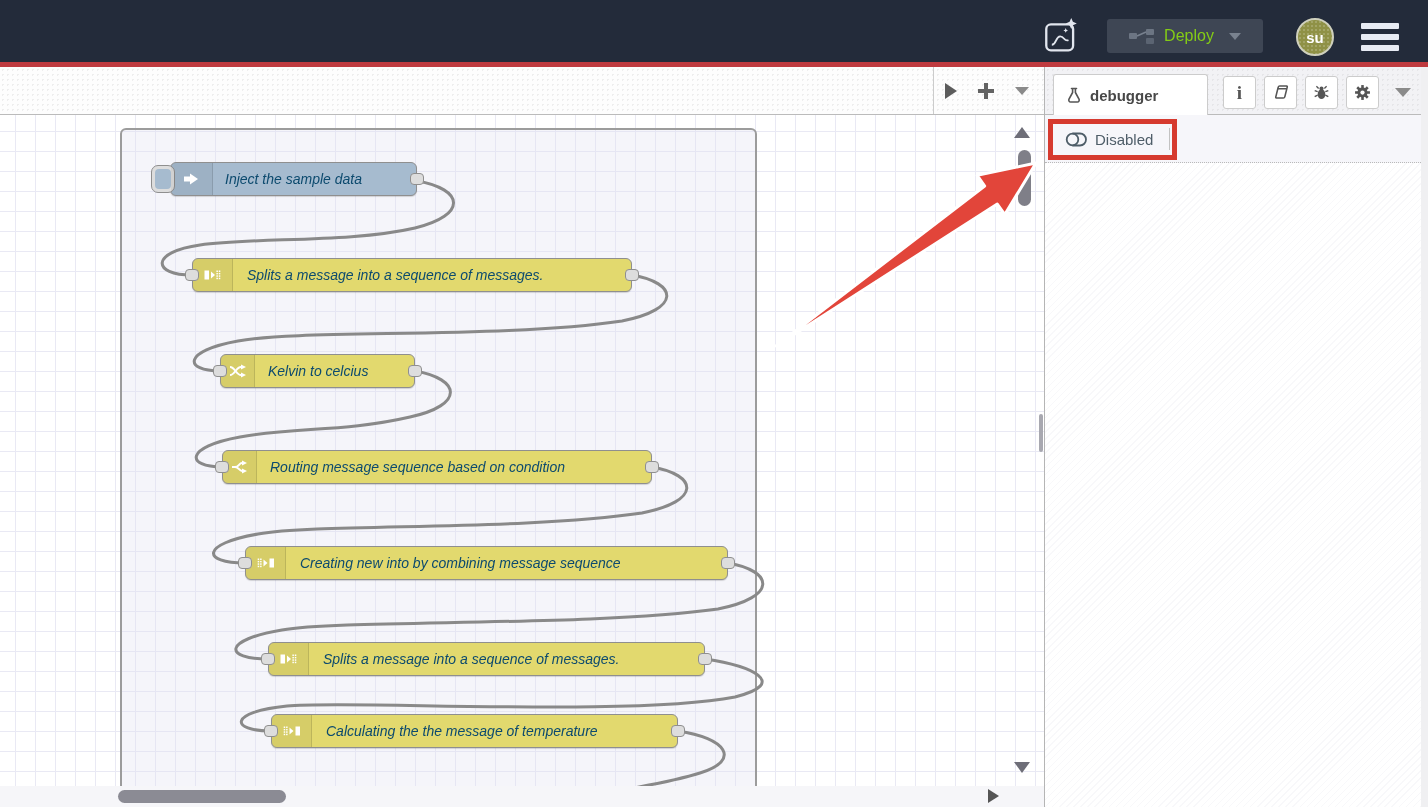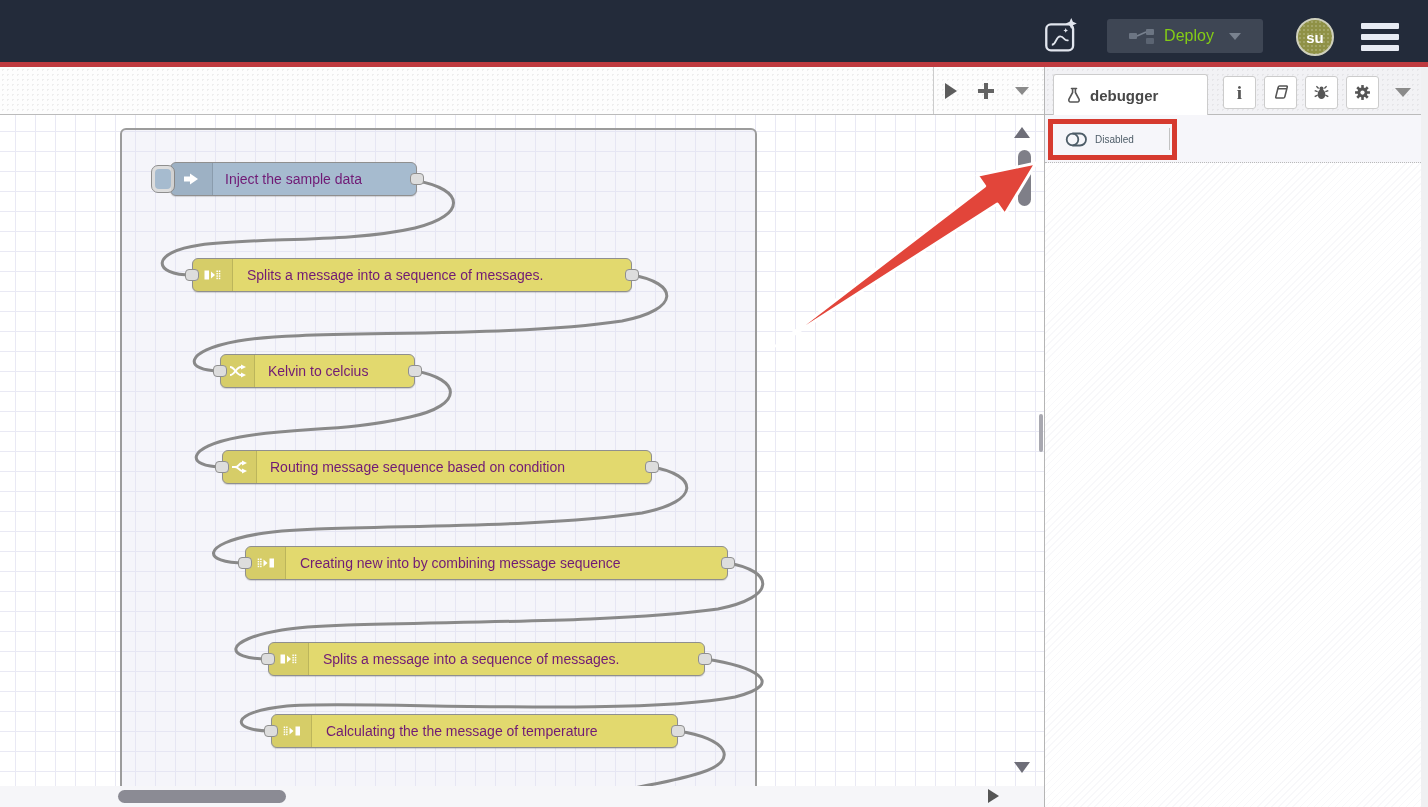--- a/index.html
+++ b/index.html
@@ -39,21 +39,21 @@
   .canvas { position:absolute; left:0; top:115px; width:1044px; height:671px; overflow:hidden; background:#fff;
     background-image:linear-gradient(#e9e9f4 1px, transparent 1px), linear-gradient(90deg,#e9e9f4 1px, transparent 1px);
     background-size:20px 20px; background-position:-5px -4px; }
   .group-box { position:absolute; left:120px; top:13px; width:637px; height:790px;
     border:2px solid #9c9c9c; border-radius:6px; background:rgba(226,226,242,0.35); }
   .wires, .annot { position:absolute; left:0; top:0; width:1044px; height:671px; }
 
   .node { position:absolute; height:34px; border:1px solid #8f8f8f; border-radius:6px; box-shadow:0 1px 1px rgba(0,0,0,0.15); }
   .node .nicon { position:absolute; left:0; top:0; bottom:0; width:40px; background:rgba(0,0,0,0.05);
     border-right:1px solid rgba(0,0,0,0.12); border-radius:5px 0 0 5px; display:flex; align-items:center; justify-content:center; }
-  .node .nlabel { display:block; line-height:32px; padding-left:54px; font-size:14px; color:#701a75; white-space:nowrap; }
+  .node .nlabel { display:block; line-height:32px; padding-left:54px; font-size:14px; font-style:italic; color:#0c4a6e; white-space:nowrap; }
   .node .port { position:absolute; width:14px; height:12px; top:10px; background:#ddd; border:1px solid #8f8f8f; border-radius:4px; }
   .node .port.in { left:-8px; }
   .node .port.out { right:-8px; }
   .inject-btn { position:absolute; left:-20px; top:2px; width:24px; height:28px; background:#ddd;
     border:1px solid #8f8f8f; border-radius:7px; }
   .inject-btn .inner { position:absolute; left:3px; top:3px; right:3px; bottom:3px; background:#a6bbcf; border-radius:4px; }
 
   
   .tri-up-sc { position:absolute; width:0; height:0; border-left:8px solid transparent; border-right:8px solid transparent; border-bottom:11px solid #6e6e78; }
   .tri-down-sc { position:absolute; width:0; height:0; border-left:8px solid transparent; border-right:8px solid transparent; border-top:11px solid #6e6e78; }
@@ -73,21 +73,21 @@
   .sb-tab { position:absolute; left:8px; top:7px; width:155px; height:41px; background:#fff;
     border:1px solid #ccc; border-bottom:none; border-radius:3px 3px 0 0;
     display:flex; align-items:center; gap:8px; padding-left:12px; font-size:15px; font-weight:bold; color:#484848; }
   .sb-tool { position:absolute; top:9px; width:33px; height:33px; background:#fff; border:1px solid #ccc; border-radius:3px;
     display:flex; align-items:center; justify-content:center; color:#555; }
   .sb-chev { position:absolute; left:350px; top:21px; width:0; height:0; border-left:8px solid transparent; border-right:8px solid transparent; border-top:9px solid #8a8a8a; }
   .info-glyph { font-family:"Liberation Serif", serif; font-weight:bold; font-size:19px; color:#555; }
 
   .sb-filter-row { position:absolute; left:0; top:48px; width:384px; height:48px; background:#f6f6fa; border-bottom:1px dotted #b9b9b9; }
   .disabled-btn { position:absolute; left:14px; top:8px; height:32px; display:flex; align-items:center; gap:8px; padding:0 6px; }
-  .disabled-label { font-size:10px; color:#4e5d68; }
+  .disabled-label { font-size:15px; color:#4e5d68; }
   .filter-sep { position:absolute; left:124px; top:13px; width:1px; height:22px; background:#c2c2c2; }
   .sb-body { position:absolute; left:0; top:96px; width:384px; height:644px; background:#fff;
     background-image:repeating-linear-gradient(135deg, rgba(120,120,160,0.05) 0 1px, transparent 1px 5px); }
   .page-scroll-strip { position:absolute; left:1421px; top:67px; width:7px; height:740px; background:#f0f0f2; }
 
   
   .red-box { position:absolute; left:1048px; top:119px; width:129px; height:41px; border:5px solid #d63a2f; z-index:30; }
 </style>
 </head>
 <body>

